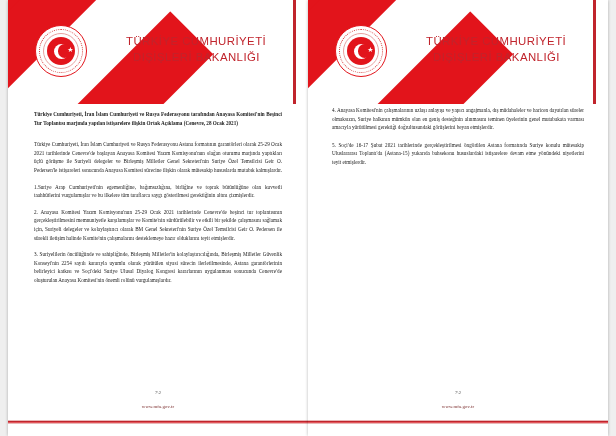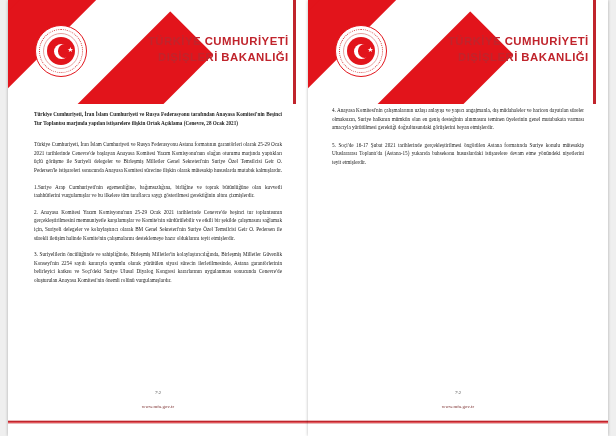--- a/index.html
+++ b/index.html
@@ -106,27 +106,27 @@
     right:1.5px; top:10px;
     color:#ffffff;
     font-size:7px;
     line-height:7px;
   }
   .lh-title {
     position:absolute;
     left:118px; top:34px;
     color:#c0242c;
     font-family:"Liberation Sans", sans-serif;
-    font-weight:bold;
+    font-weight:normal;
     font-size:11.4px;
     letter-spacing:0.45px;
     line-height:15.5px;
-    text-align:right;
-  }
-  .lh-title .l2 { padding-left:7px; display:block;margin-left:25px; }
+    text-align:left;
+  }
+  .lh-title .l2 { padding-left:7px; display:block; }
 
   .edge-bar {
     position:absolute;
     top:0;
     width:3.5px;
     height:104px;
     background:#c0242c;
   }
   .page.left .edge-bar { right:12px; }
   .page.right .edge-bar { right:12px; }

